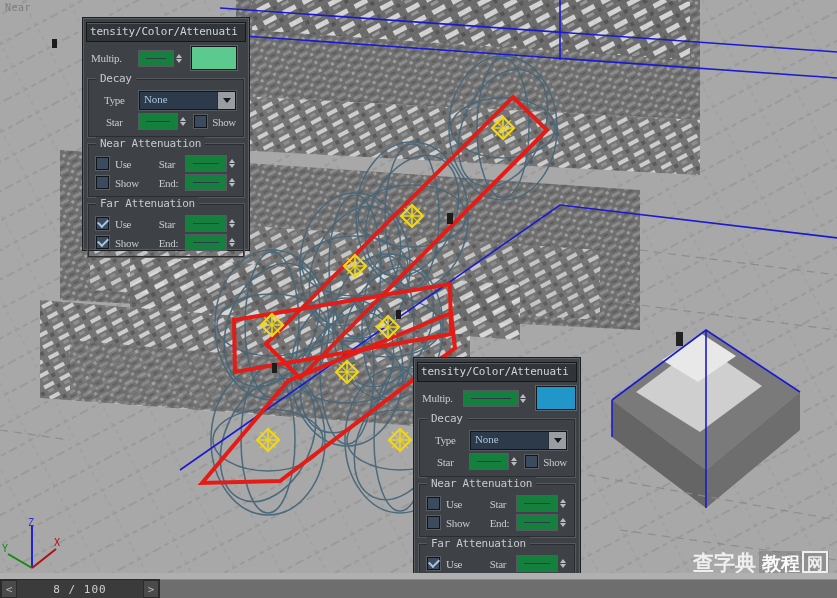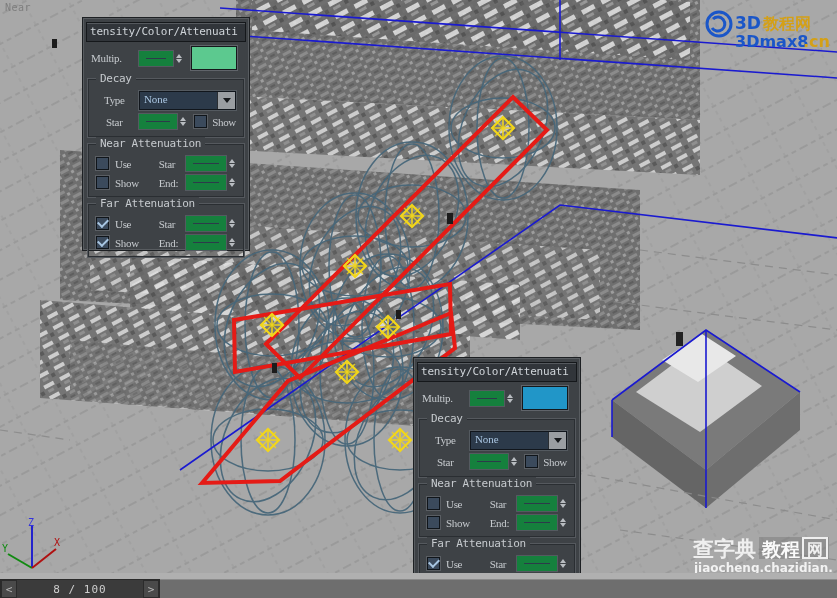--- a/index.html
+++ b/index.html
@@ -46,21 +46,21 @@
   .combo .ctxt{flex:1;color:#aac6e2;font-size:11px;line-height:15px;padding-left:4px;white-space:nowrap;}
   .combo .cbtn{width:17px;background:#9a9ea2;border-left:1px solid #2a2e32;display:flex;align-items:center;justify-content:center;}
   .combo .cbtn s{display:block;width:0;height:0;border-left:4px solid transparent;border-right:4px solid transparent;border-top:5px solid #15181b;}
 
   .cb{width:11px;height:11px;background:#3b4a5c;border:1px solid #10151a;box-shadow:0 0 0 1px #5a5e63;display:inline-flex;align-items:center;justify-content:center;flex:none;}
   .cb.on::after{content:"";display:block;width:8px;height:5px;border-left:2px solid #a8c6e2;border-bottom:2px solid #a8c6e2;transform:rotate(-45deg) translate(1px,-1px);}
 
   
   .wm{position:absolute;}
   #wm-top{right:4px;top:10px;}
-  #wm-bot{right:4px;bottom:18px;}
+  #wm-bot{right:4px;bottom:4px;}
 </style>
 </head>
 <body>
 
 <div id="app">
 
   <div id="viewport" style="background: rgb(157, 157, 157);">
     <svg id="vpsvg" width="837" height="578" viewBox="0 0 837 578">
       <defs>
         <pattern id="texA" width="14" height="9" patternUnits="userSpaceOnUse" patternTransform="rotate(-28)">
@@ -245,30 +245,20 @@
 
     <svg id="tripod" viewBox="0 0 66 60">
       <line x1="30" y1="52" x2="30" y2="10" stroke="#2222cc" stroke-width="2"></line>
       <line x1="30" y1="52" x2="6" y2="38" stroke="#118a11" stroke-width="2"></line>
       <line x1="30" y1="52" x2="54" y2="33" stroke="#b01010" stroke-width="2"></line>
       <text x="26" y="10" fill="#3333dd" font-size="10" font-family="monospace">Z</text>
       <text x="0" y="36" fill="#118a11" font-size="10" font-family="monospace">Y</text>
       <text x="52" y="30" fill="#b01010" font-size="10" font-family="monospace">X</text>
     </svg>
 
-    <div class="wm" id="wm-top">
-      <svg width="130" height="42" viewBox="0 0 130 42">
-        <circle cx="16" cy="14" r="12" fill="none" stroke="#1a56c8" stroke-width="3"></circle>
-        <path d="M10,9 a7,7 0 1,1 -1,9" fill="none" stroke="#1a56c8" stroke-width="3"></path>
-        <text x="32" y="19" font-family="'DejaVu Sans',sans-serif" font-size="17" font-weight="bold" fill="#1a56c8">3D</text>
-        <text x="60" y="19" font-family="'DejaVu Sans',sans-serif" font-size="16" font-weight="bold" fill="#d4a017">教程网</text>
-        <text x="32" y="37" font-family="'DejaVu Sans',sans-serif" font-size="16" font-weight="bold" fill="#1a56c8">3Dmax8</text>
-        <text x="100" y="37" font-family="'DejaVu Sans',sans-serif" font-size="16" font-weight="bold" fill="#d4a017">.cn</text>
-      </svg>
-    </div>
   </div>
 
   <div class="wm" id="wm-bot">
     <svg width="142" height="44" viewBox="0 0 142 44">
       <text x="2" y="24" font-family="'DejaVu Sans',sans-serif" font-size="21" font-weight="bold" fill="#efefef">查字典</text>
       <rect x="68" y="5" width="70" height="22" fill="#7e7e7e" opacity=".55"></rect>
       <text x="71" y="24" font-family="'DejaVu Sans',sans-serif" font-size="19" font-weight="bold" fill="#fafafa">教程</text>
       <rect x="112" y="6" width="24" height="20" fill="none" stroke="#efefef" stroke-width="2"></rect>
       <text x="116" y="23" font-family="'DejaVu Sans',sans-serif" font-size="16" font-weight="bold" fill="#efefef">网</text>
       <text x="3" y="40" font-family="'DejaVu Sans',sans-serif" font-size="12" font-weight="bold" fill="#f2f2f2">jiaocheng.chazidian.com</text>
@@ -371,21 +361,21 @@
       </div>
     </div>
   </div>
 
   <div class="panel" id="p2" style="left:413px;top:357px;width:168px;height:226px;">
     <div class="rollout-title">tensity/Color/Attenuati</div>
 
     <div class="row" style="height:28px;padding-left:8px;">
       <span class="lbl" style="width:48px;">Multip.</span>
       <span class="spin">
-        <span class="fld" style="width:34px;">0.25</span>
+        <span class="fld" style="width:54px;">0.25</span>
         <span class="arrows">
             <i class="up"></i>
             <i class="dn"></i>
           </span>
       </span>
       <span class="swatch" id="p2sw" style="margin-left: 8px; background: rgb(33, 150, 200);"></span>
     </div>
 
     <div class="group">
       <span class="gtitle">Decay</span>

